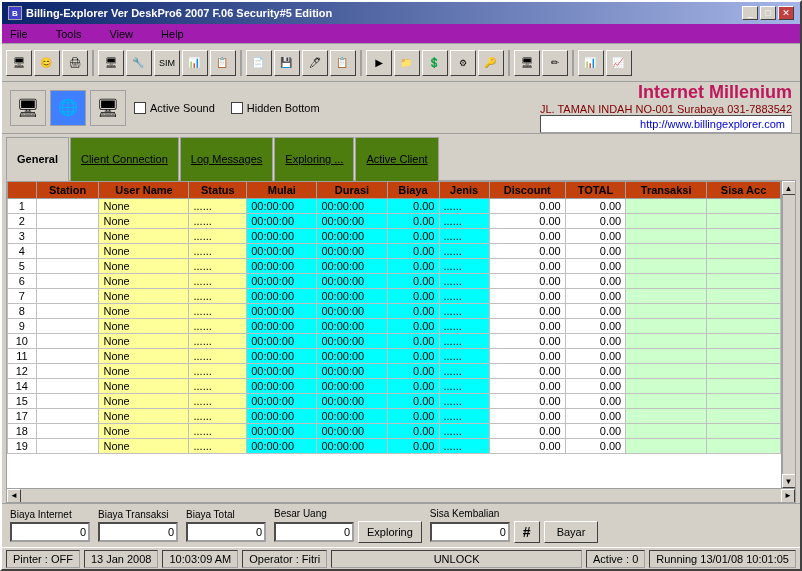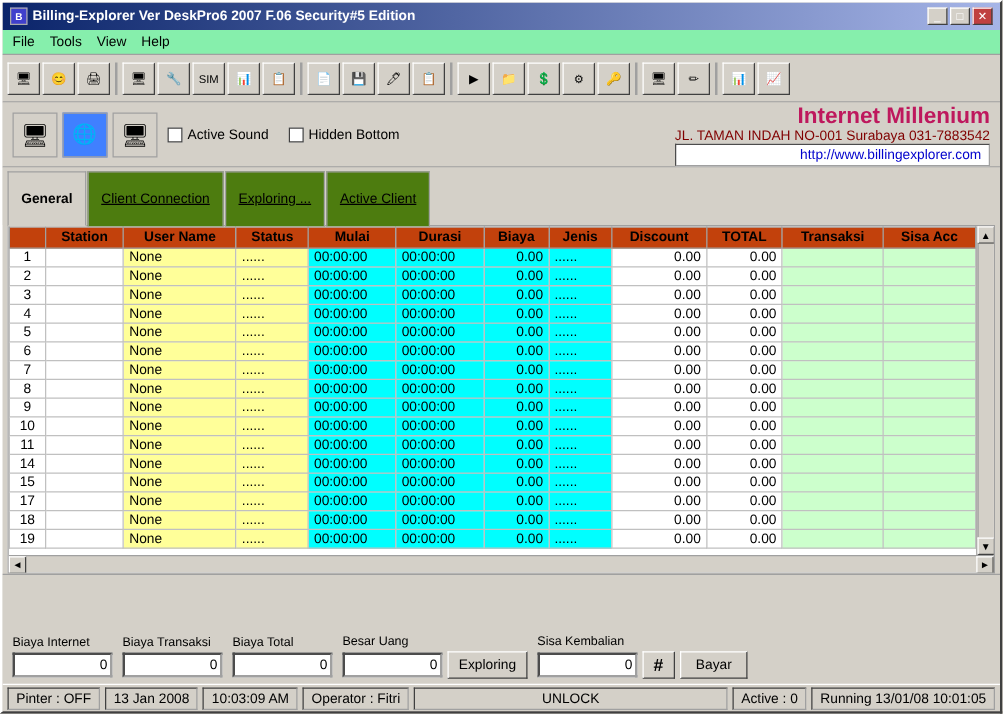--- a/index.html
+++ b/index.html
@@ -6,21 +6,21 @@
     body { font-family: 'MS Sans Serif', Arial, sans-serif; font-size: 11px; background: #d4d0c8; }
     
     .window { width: 802px; height: 571px; background: #d4d0c8; border: 2px solid #ffffff; border-right-color: #404040; border-bottom-color: #404040; display: flex; flex-direction: column; overflow: hidden; }
     
     .title-bar { background: linear-gradient(to right, #0a246a, #a6b5e7); color: white; padding: 3px 6px; display: flex; align-items: center; justify-content: space-between; height: 22px; }
     .title-bar-text { font-size: 11px; font-weight: bold; display: flex; align-items: center; gap: 4px; }
     .title-bar-icon { width: 14px; height: 14px; background: #4040cc; border: 1px solid #aaa; font-size: 8px; display: flex; align-items: center; justify-content: center; color: white; }
     .title-bar-controls { display: flex; gap: 2px; }
     .title-btn { width: 16px; height: 14px; background: #d4d0c8; border: 1px solid #fff; border-right-color: #404040; border-bottom-color: #404040; display: flex; align-items: center; justify-content: center; font-size: 9px; cursor: pointer; }
     
-    .menu-bar { background: #86efac; border-bottom: 1px solid #a0a0a0; padding: 2px 4px; display: flex; gap: 4px; height: 20px; align-items: center; }
+    .menu-bar { background: #a21caf; border-bottom: 1px solid #a0a0a0; padding: 2px 4px; display: flex; gap: 20px; height: 20px; align-items: center; }
     .menu-item { padding: 1px 4px; font-size: 11px; cursor: pointer; }
     
     .toolbar { background: #d4d0c8; border-bottom: 1px solid #a0a0a0; padding: 2px 4px; display: flex; align-items: center; gap: 2px; height: 38px; flex-wrap: wrap; }
     .toolbar-btn { width: 26px; height: 26px; background: #d4d0c8; border: 1px solid #fff; border-right-color: #404040; border-bottom-color: #404040; display: flex; align-items: center; justify-content: center; cursor: pointer; font-size: 10px; }
     .toolbar-sep { width: 2px; height: 26px; background: #a0a0a0; margin: 0 2px; }
     
     .header-area { display: flex; align-items: center; padding: 4px 8px; background: #d4d0c8; border-bottom: 1px solid #a0a0a0; gap: 8px; height: 52px; }
     .logo-area { display: flex; align-items: center; gap: 4px; }
     .logo-box { width: 36px; height: 36px; background: #d4d0c8; border: 1px solid #a0a0a0; display: flex; align-items: center; justify-content: center; font-size: 8px; }
     .options-area { display: flex; gap: 16px; align-items: center; }
@@ -58,21 +58,21 @@
     .cell-discount { background: white; }
     .cell-total { background: white; }
     .cell-transaksi { background: #ccffcc; }
     .cell-sisaacc { background: #ccffcc; }
     
     td { border: 1px solid #c0c0c0; padding: 1px 4px; white-space: nowrap; }
     
     .bottom-form { background: #d4d0c8; padding: 4px 8px; border-top: 1px solid #a0a0a0; }
     .form-row { display: flex; gap: 8px; align-items: center; }
     .form-group { display: flex; flex-direction: column; gap: 2px; }
-    .form-label { font-size: 10px; margin-top: 44px; }
+    .form-label { font-size: 10px; }
     .form-input { width: 80px; height: 20px; border: 2px inset #a0a0a0; background: white; padding: 0 2px; text-align: right; font-size: 11px; }
     .btn-kembalian { padding: 2px 8px; background: #d4d0c8; border: 1px solid #fff; border-right-color: #404040; border-bottom-color: #404040; cursor: pointer; font-size: 11px; height: 22px; }
     .btn-hash { padding: 2px 8px; background: #d4d0c8; border: 1px solid #fff; border-right-color: #404040; border-bottom-color: #404040; cursor: pointer; font-size: 14px; font-weight: bold; height: 22px; }
     .btn-bayar { padding: 2px 12px; background: #d4d0c8; border: 1px solid #fff; border-right-color: #404040; border-bottom-color: #404040; cursor: pointer; font-size: 11px; height: 22px; }
     
     .status-bar { background: #d4d0c8; border-top: 1px solid #ffffff; padding: 1px 4px; display: flex; gap: 4px; height: 22px; align-items: center; font-size: 11px; }
     .status-pane { border: 1px solid #a0a0a0; border-top-color: #404040; border-left-color: #404040; padding: 0 6px; height: 18px; display: flex; align-items: center; background: #d4d0c8; }
     
     .scrollbar-stub { width: 14px; background: #d4d0c8; border-left: 1px solid #a0a0a0; display: flex; flex-direction: column; align-items: center; }
     .scroll-btn { width: 14px; height: 14px; background: #d4d0c8; border: 1px solid #fff; border-right-color: #404040; border-bottom-color: #404040; display: flex; align-items: center; justify-content: center; font-size: 8px; cursor: pointer; }
@@ -156,20 +156,23 @@
   </div>
 
   <div class="tabs">
     <div class="tab active">
       <span>General</span>
     </div>
     <div class="tab">
       <span>Client Connection</span>
     </div>
     <div class="tab">
+      <span>Log Messages</span>
+    </div>
+    <div class="tab">
       <span>Exploring ...</span>
     </div>
     <div class="tab">
       <span>Active Client</span>
     </div>
   </div>
 
   <div class="main-content">
     <div class="table-wrapper">
       <div class="table-container">
@@ -339,20 +342,34 @@
                 <td class="cell-mulai">00:00:00</td>
                 <td class="cell-durasi">00:00:00</td>
                 <td class="cell-biaya" style="text-align: right;">0.00</td>
                 <td class="cell-jenis">......</td>
                 <td class="cell-discount" style="text-align: right;">0.00</td>
                 <td class="cell-total" style="text-align: right;">0.00</td>
                 <td class="cell-transaksi"></td>
                 <td class="cell-sisaacc"></td>
               </tr>
               <tr>
+                <td class="cell-num">12</td>
+                <td class="cell-station"></td>
+                <td class="cell-username">None</td>
+                <td class="cell-status">......</td>
+                <td class="cell-mulai">00:00:00</td>
+                <td class="cell-durasi">00:00:00</td>
+                <td class="cell-biaya" style="text-align: right;">0.00</td>
+                <td class="cell-jenis">......</td>
+                <td class="cell-discount" style="text-align: right;">0.00</td>
+                <td class="cell-total" style="text-align: right;">0.00</td>
+                <td class="cell-transaksi"></td>
+                <td class="cell-sisaacc"></td>
+              </tr>
+              <tr>
                 <td class="cell-num">14</td>
                 <td class="cell-station"></td>
                 <td class="cell-username">None</td>
                 <td class="cell-status">......</td>
                 <td class="cell-mulai">00:00:00</td>
                 <td class="cell-durasi">00:00:00</td>
                 <td class="cell-biaya" style="text-align: right;">0.00</td>
                 <td class="cell-jenis">......</td>
                 <td class="cell-discount" style="text-align: right;">0.00</td>
                 <td class="cell-total" style="text-align: right;">0.00</td>

